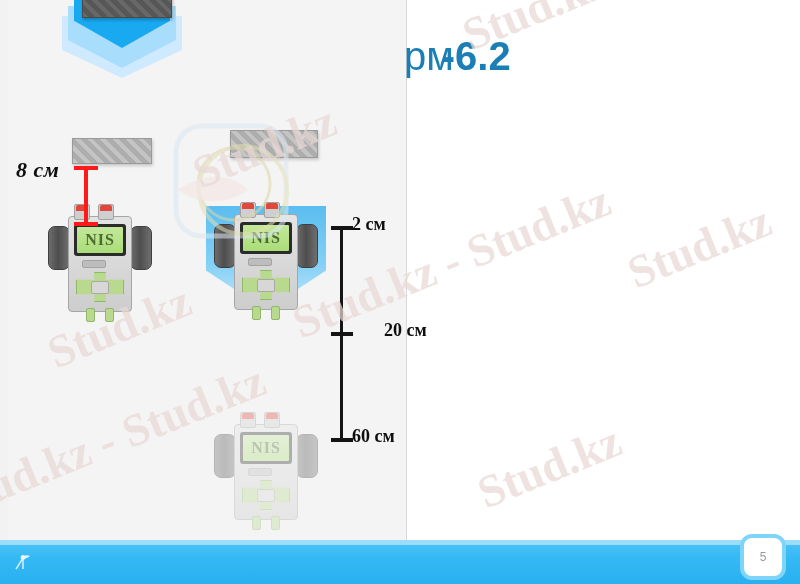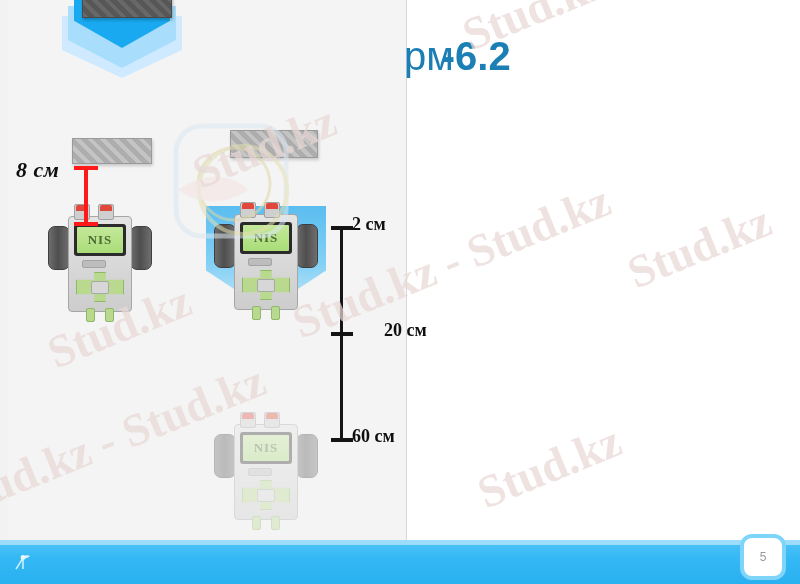--- a/index.html
+++ b/index.html
@@ -156,21 +156,21 @@
     background:#2b2b2b; border-radius:3px; padding:3px;
   }
   .robot .screen-in {
     width:100%; height:100%;
     background:linear-gradient(180deg,#c4e89a,#a9dd78);
     border-radius:1px;
     display:flex; align-items:center; justify-content:center;
   }
   .robot .screen-in span {
     font-family:"Liberation Serif", serif; font-weight:700;
-    font-size:13px; color:#4b6b33; letter-spacing:1px;
+    font-size:16px; color:#4b6b33; letter-spacing:1px;
   }
   .robot .slot {
     position:absolute; left:36px; top:62px; width:24px; height:8px;
     background:#bdbdbd; border:1px solid #a3a3a3; border-radius:2px;
   }
   .robot .pad {
     position:absolute; left:30px; top:74px; width:48px; height:30px;
     background:#b9d98f; border:1px solid #8fb86a;
     clip-path:polygon(38% 0,62% 0,62% 26%,100% 26%,100% 74%,62% 74%,62% 100%,38% 100%,38% 74%,0 74%,0 26%,38% 26%);
   }

